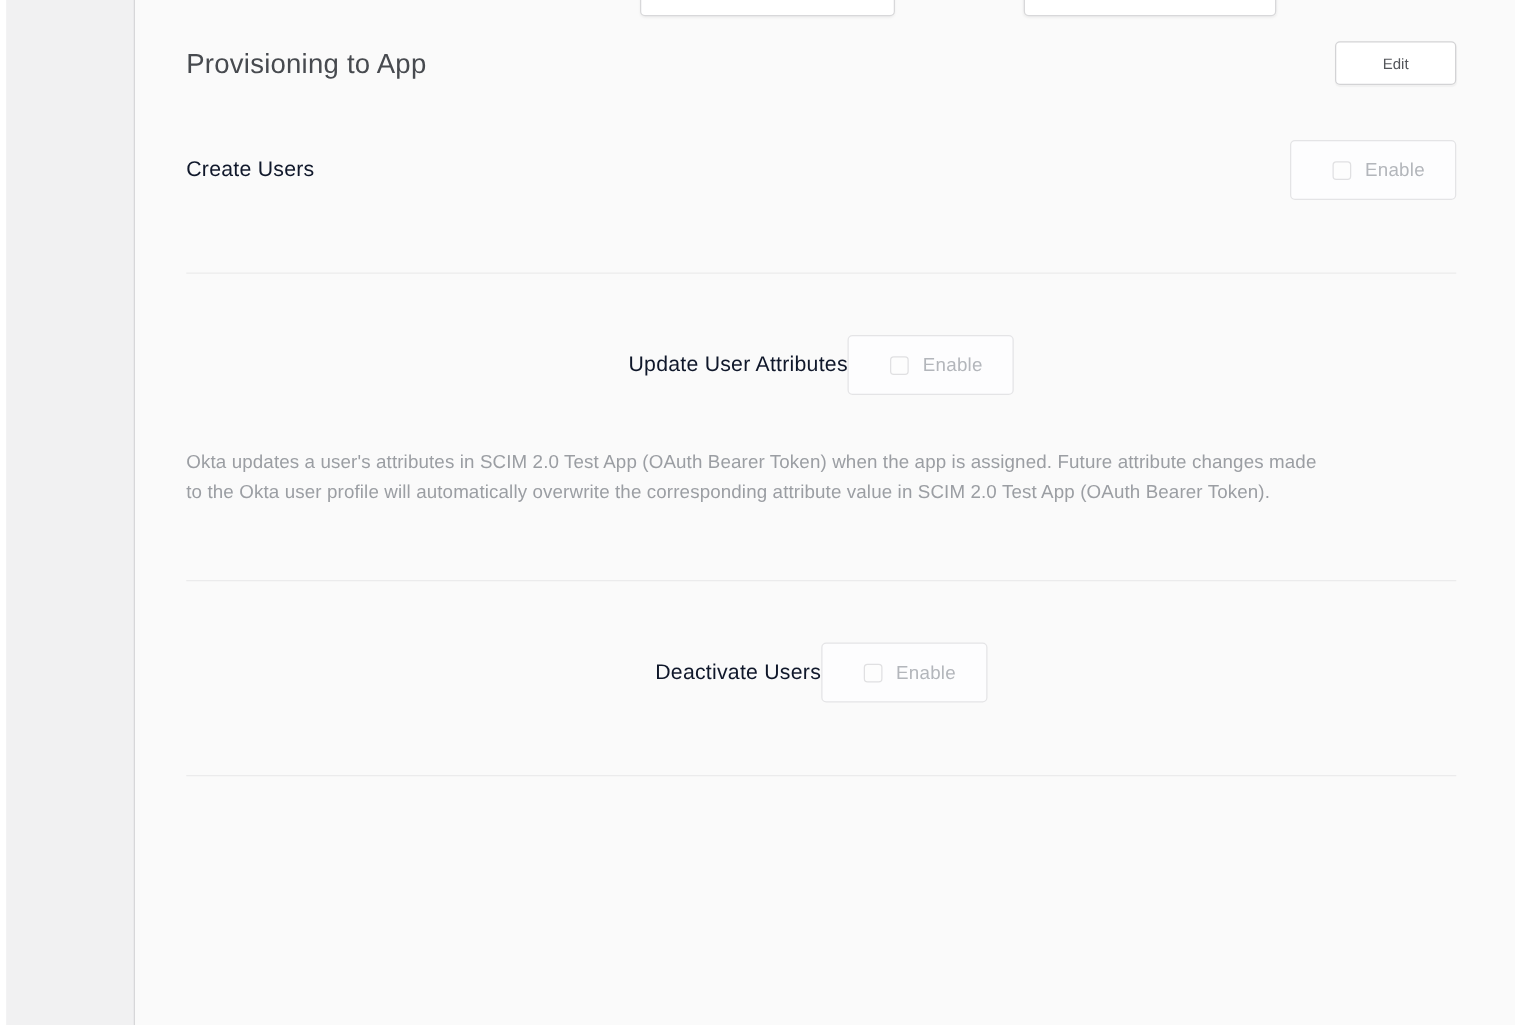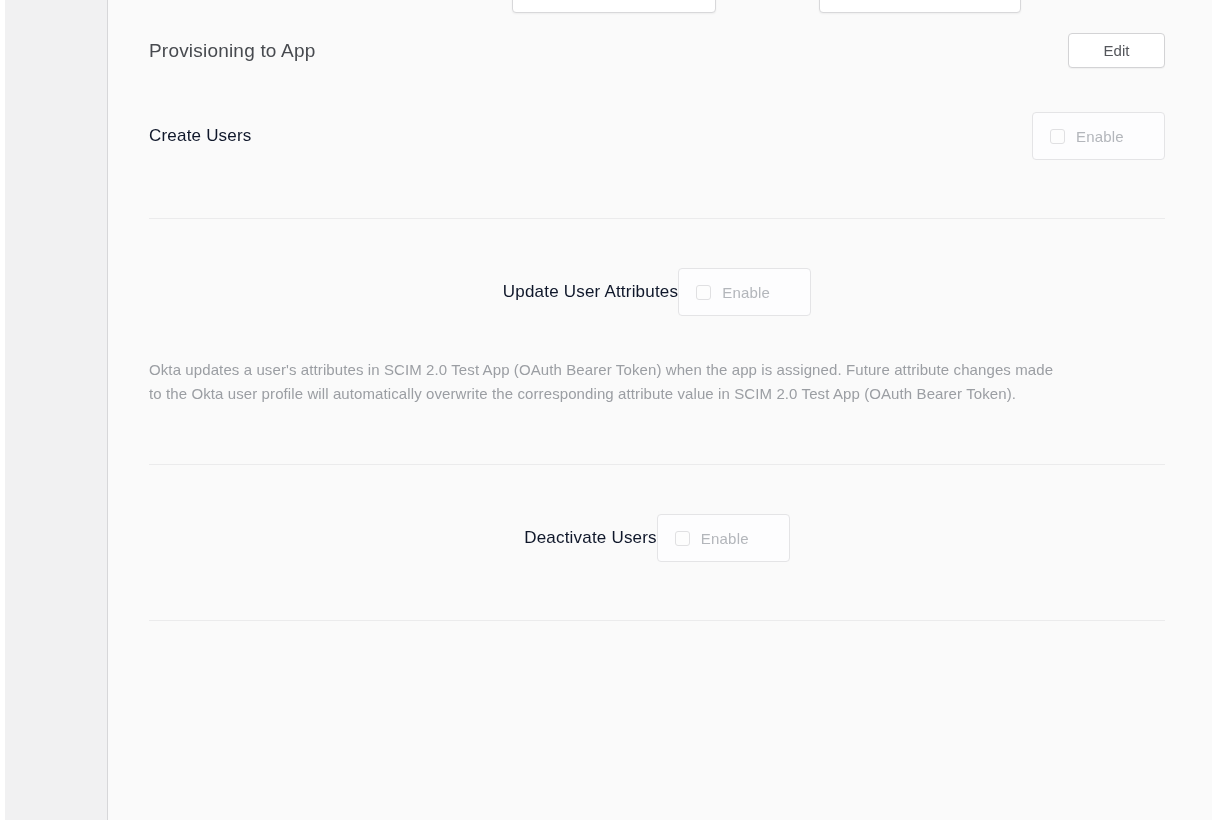--- a/index.html
+++ b/index.html
@@ -38,47 +38,47 @@
     box-shadow: 0 1px 2px rgba(0,0,0,0.05);
   }
   .cutoff-input.one { left: 403px; width: 204px; }
   .cutoff-input.two { left: 710px; width: 202px; }
 
   .panel-header {
     display: flex; justify-content: space-between; align-items: center;
     padding-top: 33px; height: 68px;
   }
   .panel-title {
-    font-size: 19px; font-weight: 400; color: #474a4f; letter-spacing: 0.2px;
+    font-size: 22px; font-weight: 400; color: #474a4f; letter-spacing: 0.2px;
   }
   .btn-edit {
     min-width: 97px; height: 35px; padding: 0 28px;
     background: #ffffff;
     border: 1px solid #d3d3d5;
     border-radius: 4px;
-    font-family: inherit; font-size: 15px; color: #54565b;
+    font-family: inherit; font-size: 12px; color: #54565b;
     box-shadow: 0 1px 1px rgba(0,0,0,0.04);
     cursor: pointer;
   }
 
   .setting { }
   .setting-row {
     display: flex; justify-content: space-between; align-items: center;
     height: 48px;
   }
   .setting-row.first { margin-top: 44px; }
   .setting-row.later { margin-top: 49px; justify-content: center; }
   .setting-title {
     font-size: 17px; font-weight: 400; color: #0f172a; letter-spacing: 0.2px;
   }
 
   .enable-toggle {
     width: 133px; height: 48px;
     display: flex; align-items: center;
-    padding-left: 17px;
+    padding-left: 33px;
     background: #fdfdfe;
     border: 1px solid #e4e4e6;
     border-radius: 4px;
     cursor: pointer;
   }
   .enable-checkbox {
     width: 15px; height: 15px;
     background: #fdfdfd;
     border: 1px solid #e0e0e2;
     border-radius: 3px;

